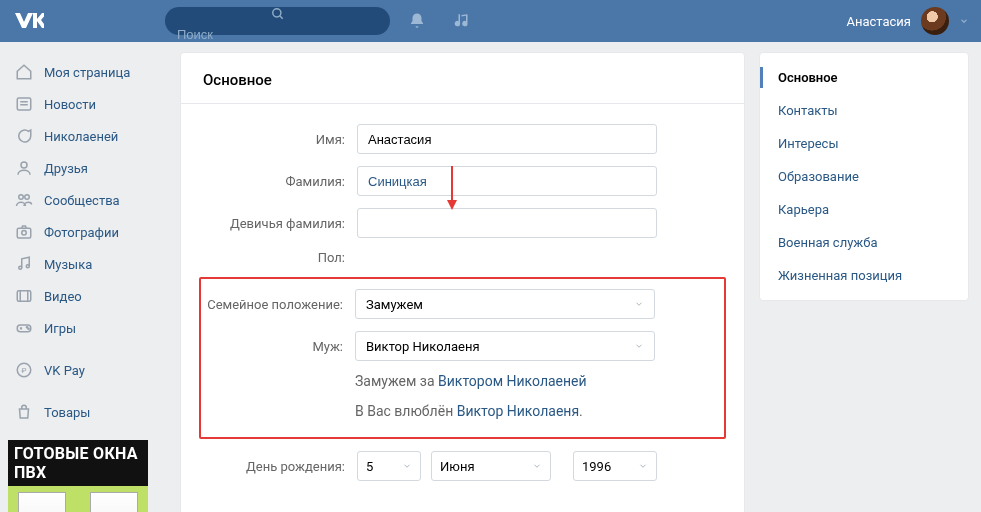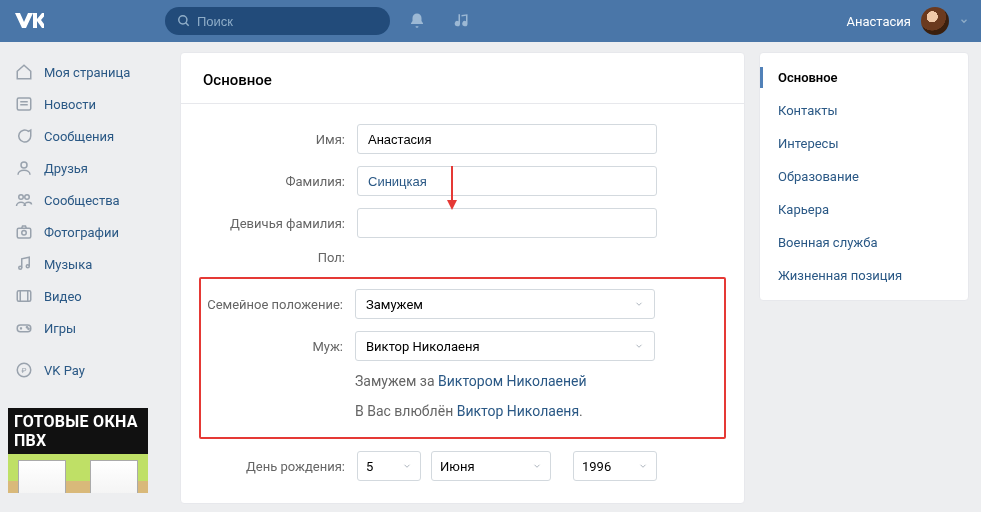--- a/index.html
+++ b/index.html
@@ -32,20 +32,21 @@
   .header-spacer { width: 112px; }
   .search-wrap {
     background: #224b7a;
     border-radius: 14px;
     height: 28px;
     width: 225px;
     display: flex;
     align-items: center;
     padding: 0 12px;
     gap: 6px;
+    flex-direction: column;
   }
   .search-wrap input {
     background: transparent;
     border: none;
     outline: none;
     color: #8fadc8;
     font-size: 13px;
     width: 100%;
   }
   .search-wrap input::placeholder { color: #8fadc8; }
@@ -310,21 +311,21 @@
           </svg>
         </span>
         <span>Новости</span>
       </div>
     <div class="nav-item">
         <span class="nico">
           <svg width="18" height="18" viewBox="0 0 24 24" fill="none" stroke="currentColor" stroke-width="2">
             <path d="M21 12a8 8 0 1 1-3-6.2L21 4v8z"></path>
           </svg>
         </span>
-        <span>Сообщения</span>
+        <span>Николаеней</span>
       </div>
     <div class="nav-item">
         <span class="nico">
           <svg width="18" height="18" viewBox="0 0 24 24" fill="none" stroke="currentColor" stroke-width="2">
             <circle cx="12" cy="8" r="4"></circle>
             <path d="M4 21c0-4 4-6 8-6s8 2 8 6"></path>
           </svg>
         </span>
         <span>Друзья</span>
       </div>
@@ -384,20 +385,29 @@
     <div class="nav-item">
         <span class="nico">
           <svg width="18" height="18" viewBox="0 0 24 24" fill="none" stroke="currentColor" stroke-width="2">
             <circle cx="12" cy="12" r="9"></circle>
             <text x="12" y="16" font-size="10" text-anchor="middle" fill="currentColor" stroke="none">₽</text>
           </svg>
         </span>
         <span>VK Pay</span>
       </div>
     <div class="nav-sep"></div>
+    <div class="nav-item">
+        <span class="nico">
+          <svg width="18" height="18" viewBox="0 0 24 24" fill="none" stroke="currentColor" stroke-width="2">
+            <path d="M6 8h12l-1 12H7L6 8z"></path>
+            <path d="M9 8V6a3 3 0 0 1 6 0v2"></path>
+          </svg>
+        </span>
+        <span>Товары</span>
+      </div>
 
     <div class="ad">
       <div class="ad-title">ГОТОВЫЕ ОКНА ПВХ</div>
       <div class="ad-img"></div>
     </div>
   </div>
 
   <div class="main">
     <div class="main-head">Основное</div>
     <div class="form">

